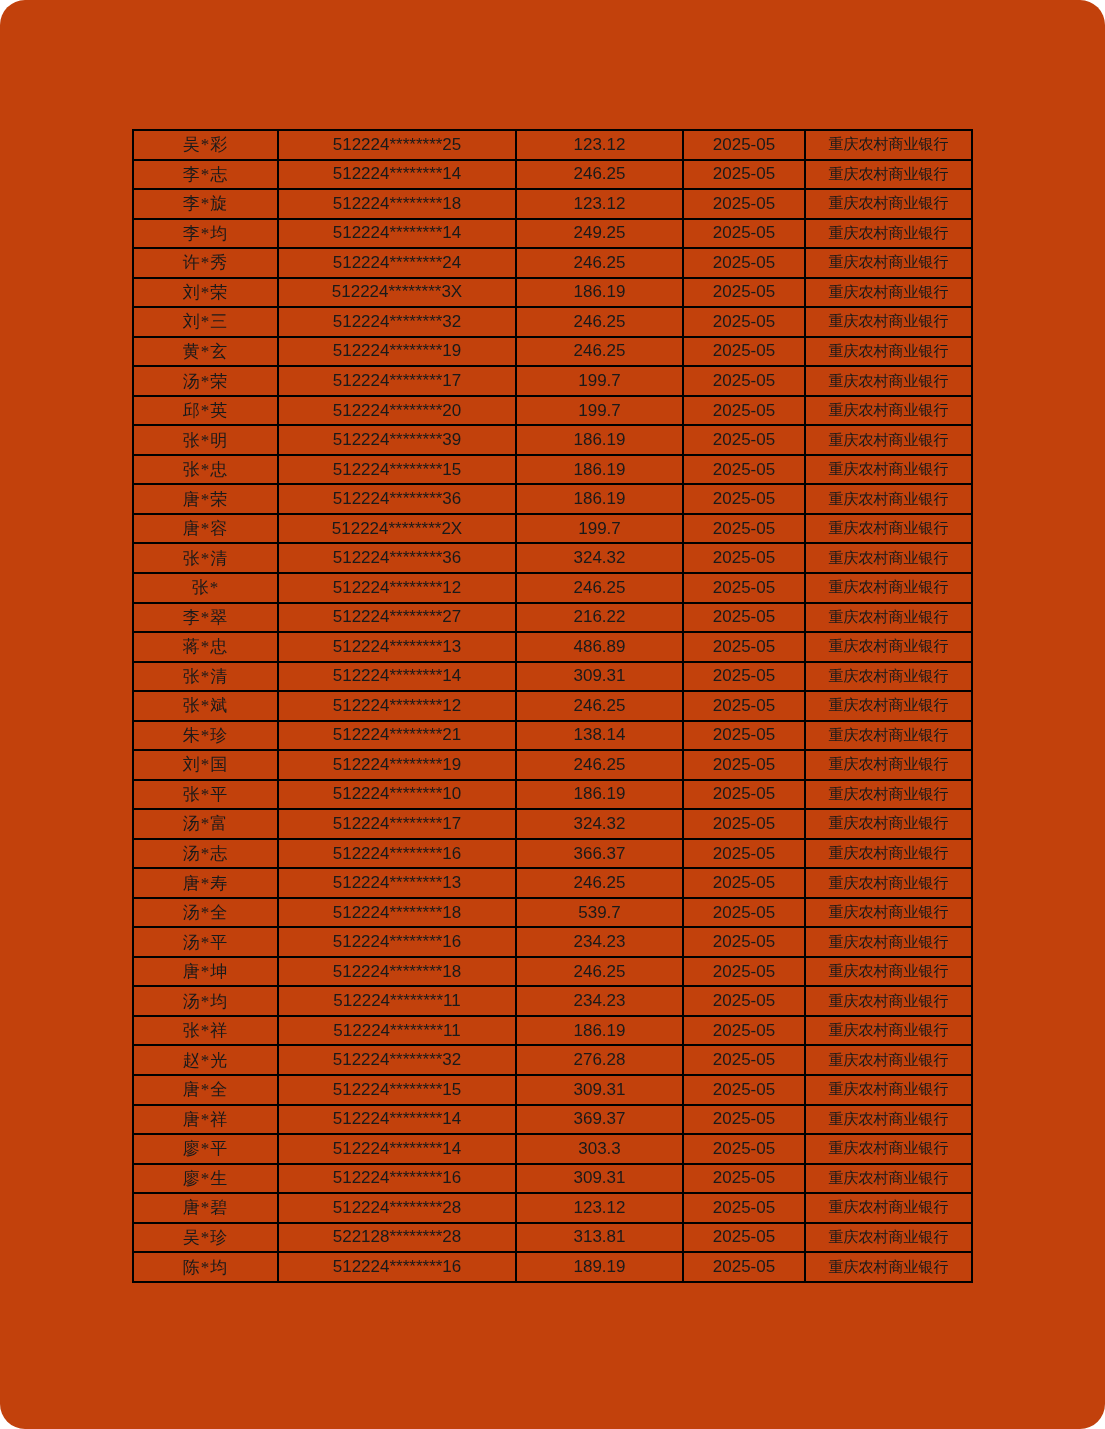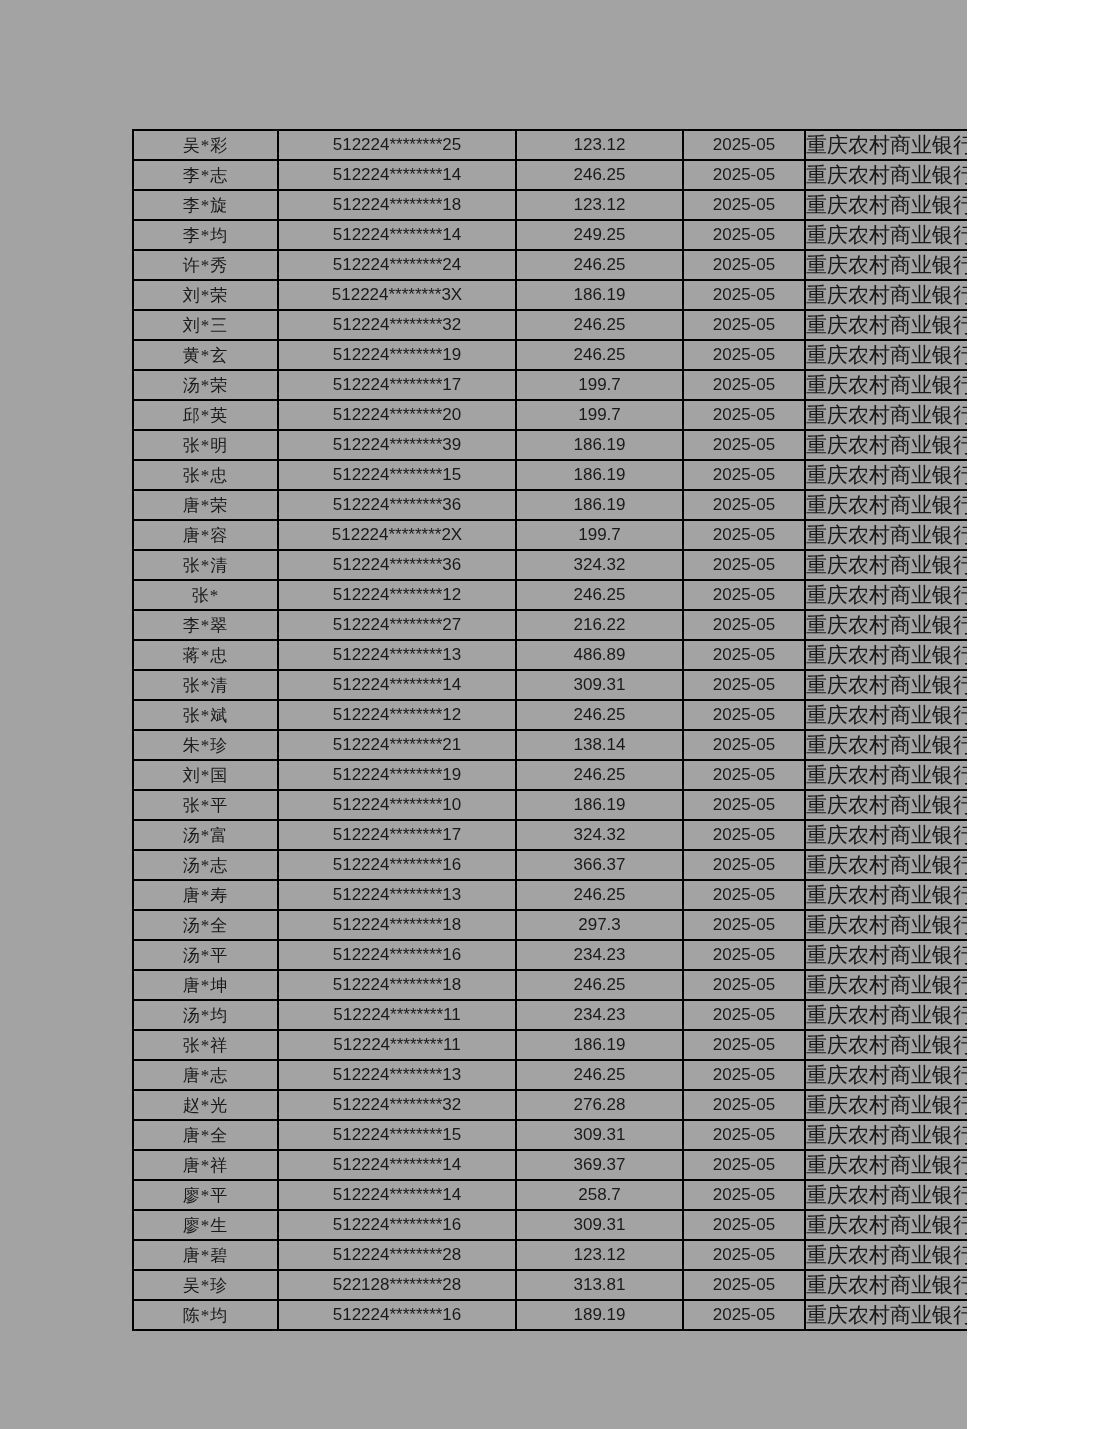--- a/index.html
+++ b/index.html
@@ -2,24 +2,25 @@
 <html><head>
 <meta charset="utf-8">
 <style>
   html, body {
     margin: 0;
     padding: 0;
     background: #ffffff;
   }
   .page {
     position: relative;
-    width: 967px;
+    width: 1105px;
     height: 1429px;
-    background: #a3a3a3;
+    background: #c2410c;
     overflow: hidden;
+    border-radius: 25px;
   }
   table.data-table {
     position: absolute;
     left: 132px;
     top: 129px;
     width: 839px;
     height: 1154px;
     border-collapse: collapse;
     table-layout: fixed;
   }
@@ -41,21 +42,21 @@
   col.col-bank   { width: 167px; }
 
   
   td.c0, td.c4 {
     font-family: "Liberation Serif", "DejaVu Serif", serif;
     font-size: 17px;
     letter-spacing: 1px;
   }
   td.c4 {
     letter-spacing: 0;
-    font-size: 21px;
+    font-size: 15px;
   }
   
   td.c1, td.c2, td.c3 {
     font-family: "Liberation Sans", "DejaVu Sans", sans-serif;
     font-size: 17px;
   }
 </style>
 </head>
 <body>
 
@@ -247,21 +248,21 @@
         <tr>
           <td class="c0">唐*寿</td>
           <td class="c1">512224********13</td>
           <td class="c2">246.25</td>
           <td class="c3">2025-05</td>
           <td class="c4">重庆农村商业银行</td>
         </tr>
         <tr>
           <td class="c0">汤*全</td>
           <td class="c1">512224********18</td>
-          <td class="c2">297.3</td>
+          <td class="c2">539.7</td>
           <td class="c3">2025-05</td>
           <td class="c4">重庆农村商业银行</td>
         </tr>
         <tr>
           <td class="c0">汤*平</td>
           <td class="c1">512224********16</td>
           <td class="c2">234.23</td>
           <td class="c3">2025-05</td>
           <td class="c4">重庆农村商业银行</td>
         </tr>
@@ -280,27 +281,20 @@
           <td class="c4">重庆农村商业银行</td>
         </tr>
         <tr>
           <td class="c0">张*祥</td>
           <td class="c1">512224********11</td>
           <td class="c2">186.19</td>
           <td class="c3">2025-05</td>
           <td class="c4">重庆农村商业银行</td>
         </tr>
         <tr>
-          <td class="c0">唐*志</td>
-          <td class="c1">512224********13</td>
-          <td class="c2">246.25</td>
-          <td class="c3">2025-05</td>
-          <td class="c4">重庆农村商业银行</td>
-        </tr>
-        <tr>
           <td class="c0">赵*光</td>
           <td class="c1">512224********32</td>
           <td class="c2">276.28</td>
           <td class="c3">2025-05</td>
           <td class="c4">重庆农村商业银行</td>
         </tr>
         <tr>
           <td class="c0">唐*全</td>
           <td class="c1">512224********15</td>
           <td class="c2">309.31</td>
@@ -310,21 +304,21 @@
         <tr>
           <td class="c0">唐*祥</td>
           <td class="c1">512224********14</td>
           <td class="c2">369.37</td>
           <td class="c3">2025-05</td>
           <td class="c4">重庆农村商业银行</td>
         </tr>
         <tr>
           <td class="c0">廖*平</td>
           <td class="c1">512224********14</td>
-          <td class="c2">258.7</td>
+          <td class="c2">303.3</td>
           <td class="c3">2025-05</td>
           <td class="c4">重庆农村商业银行</td>
         </tr>
         <tr>
           <td class="c0">廖*生</td>
           <td class="c1">512224********16</td>
           <td class="c2">309.31</td>
           <td class="c3">2025-05</td>
           <td class="c4">重庆农村商业银行</td>
         </tr>

